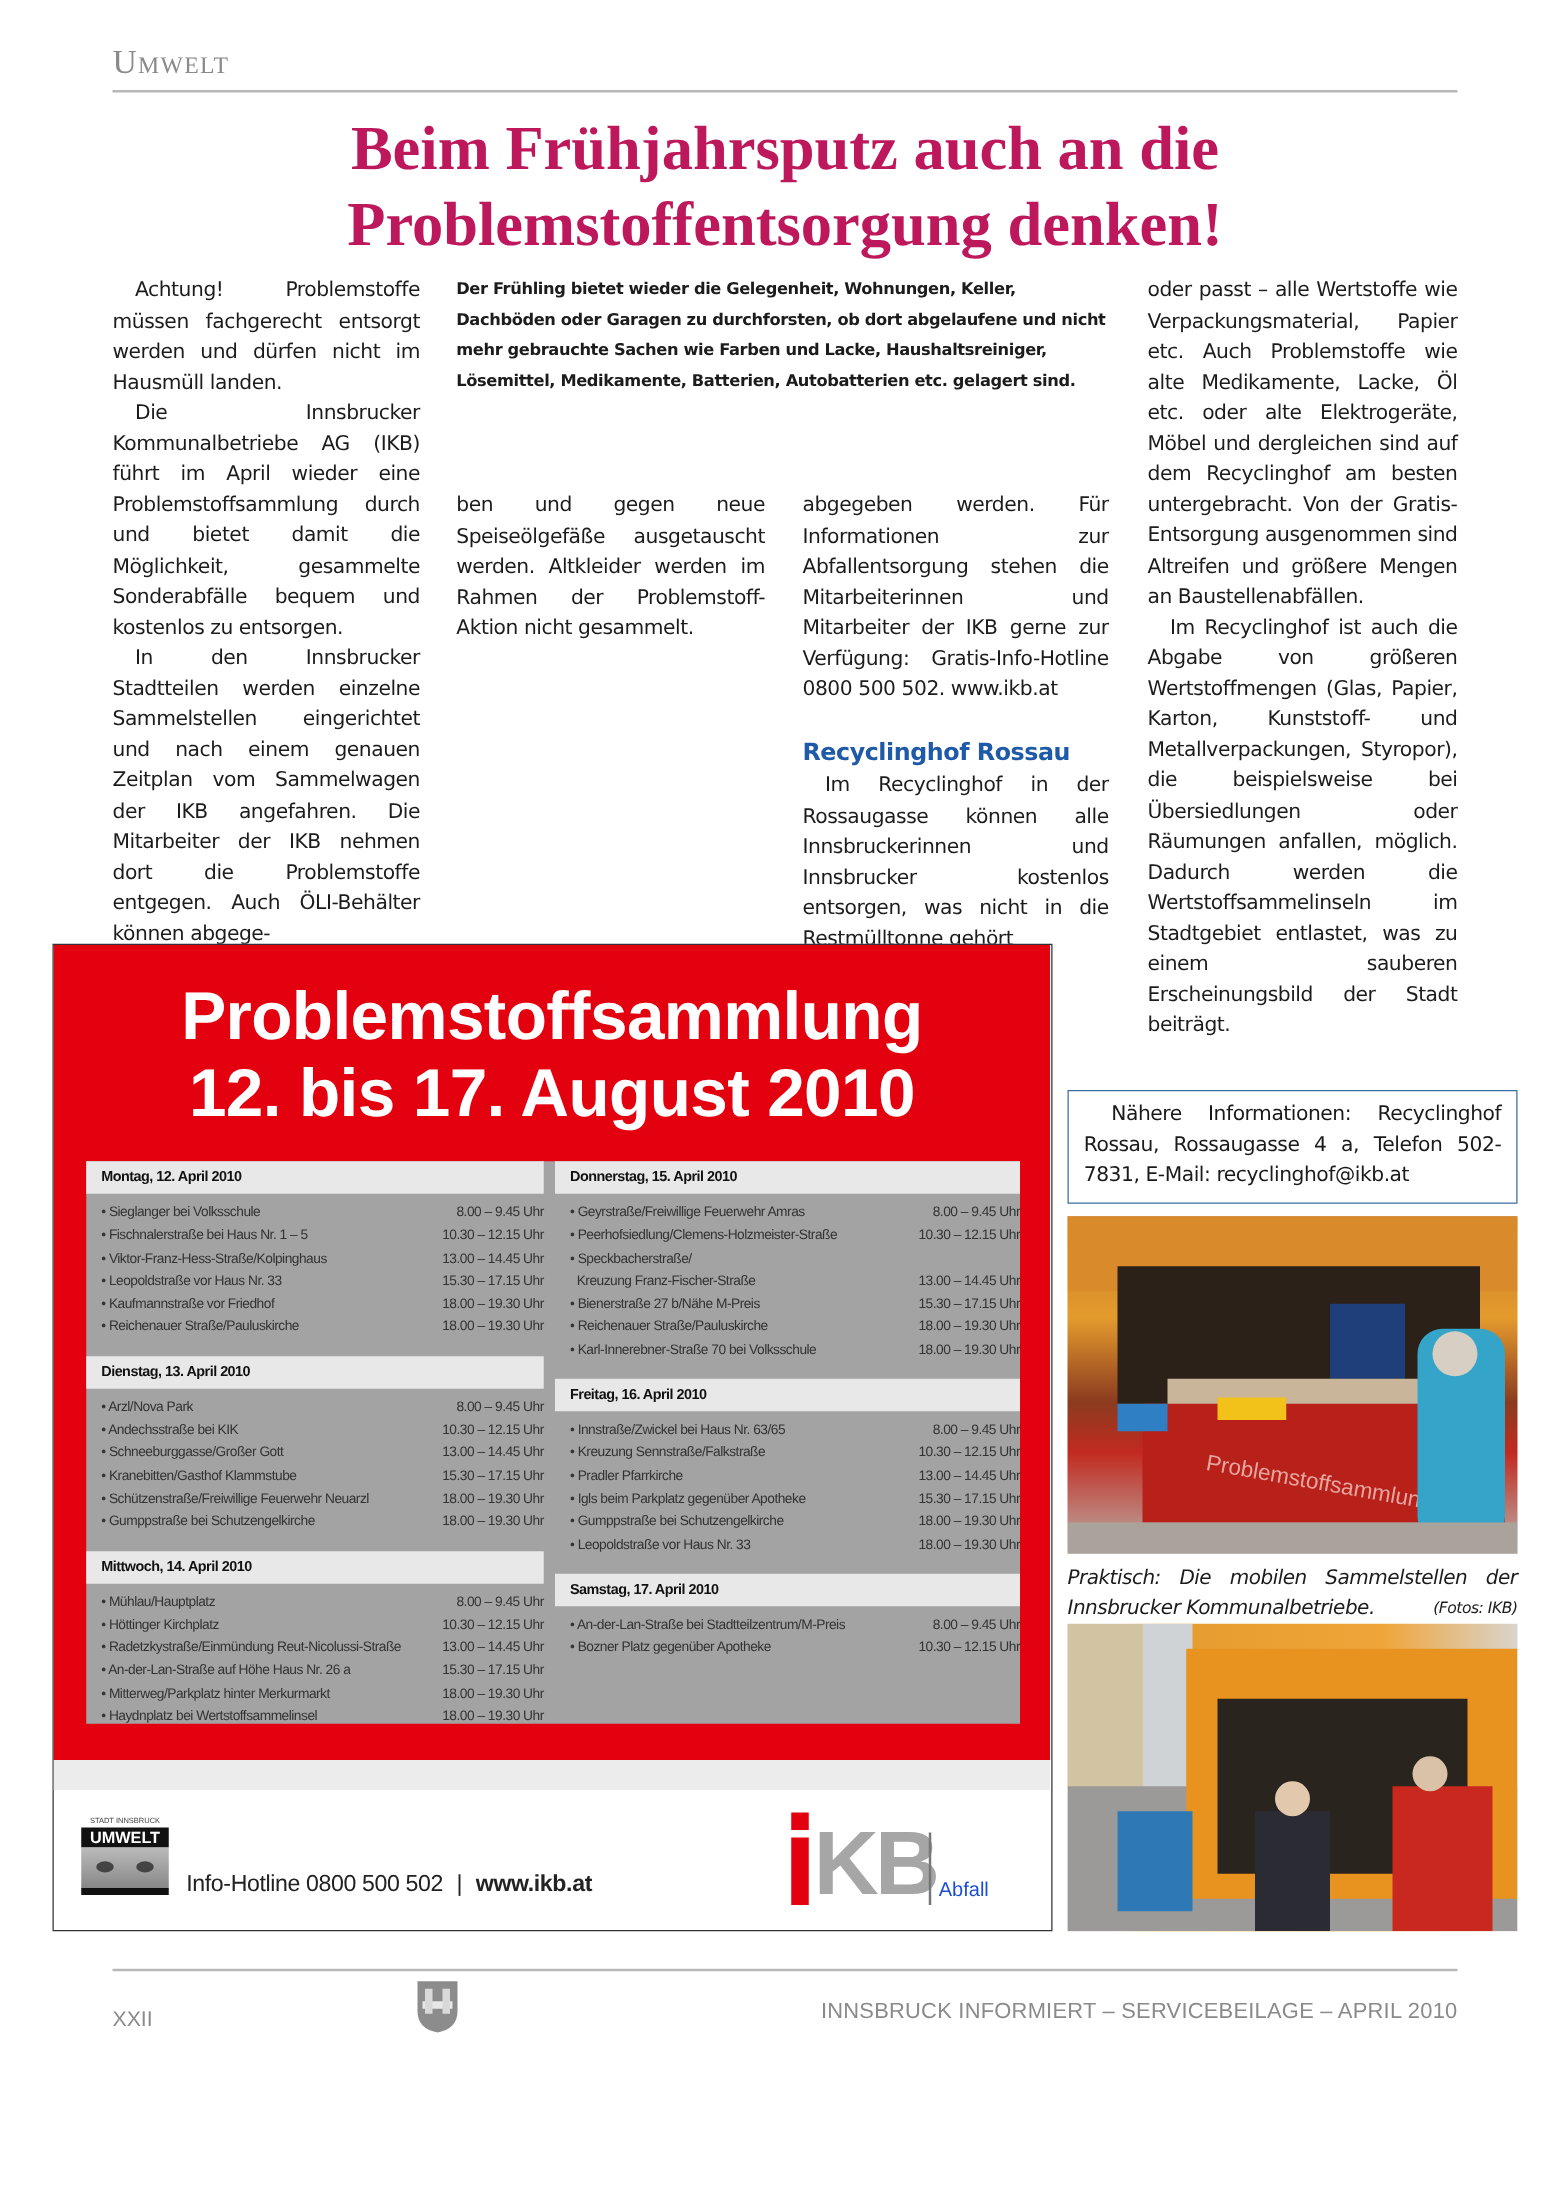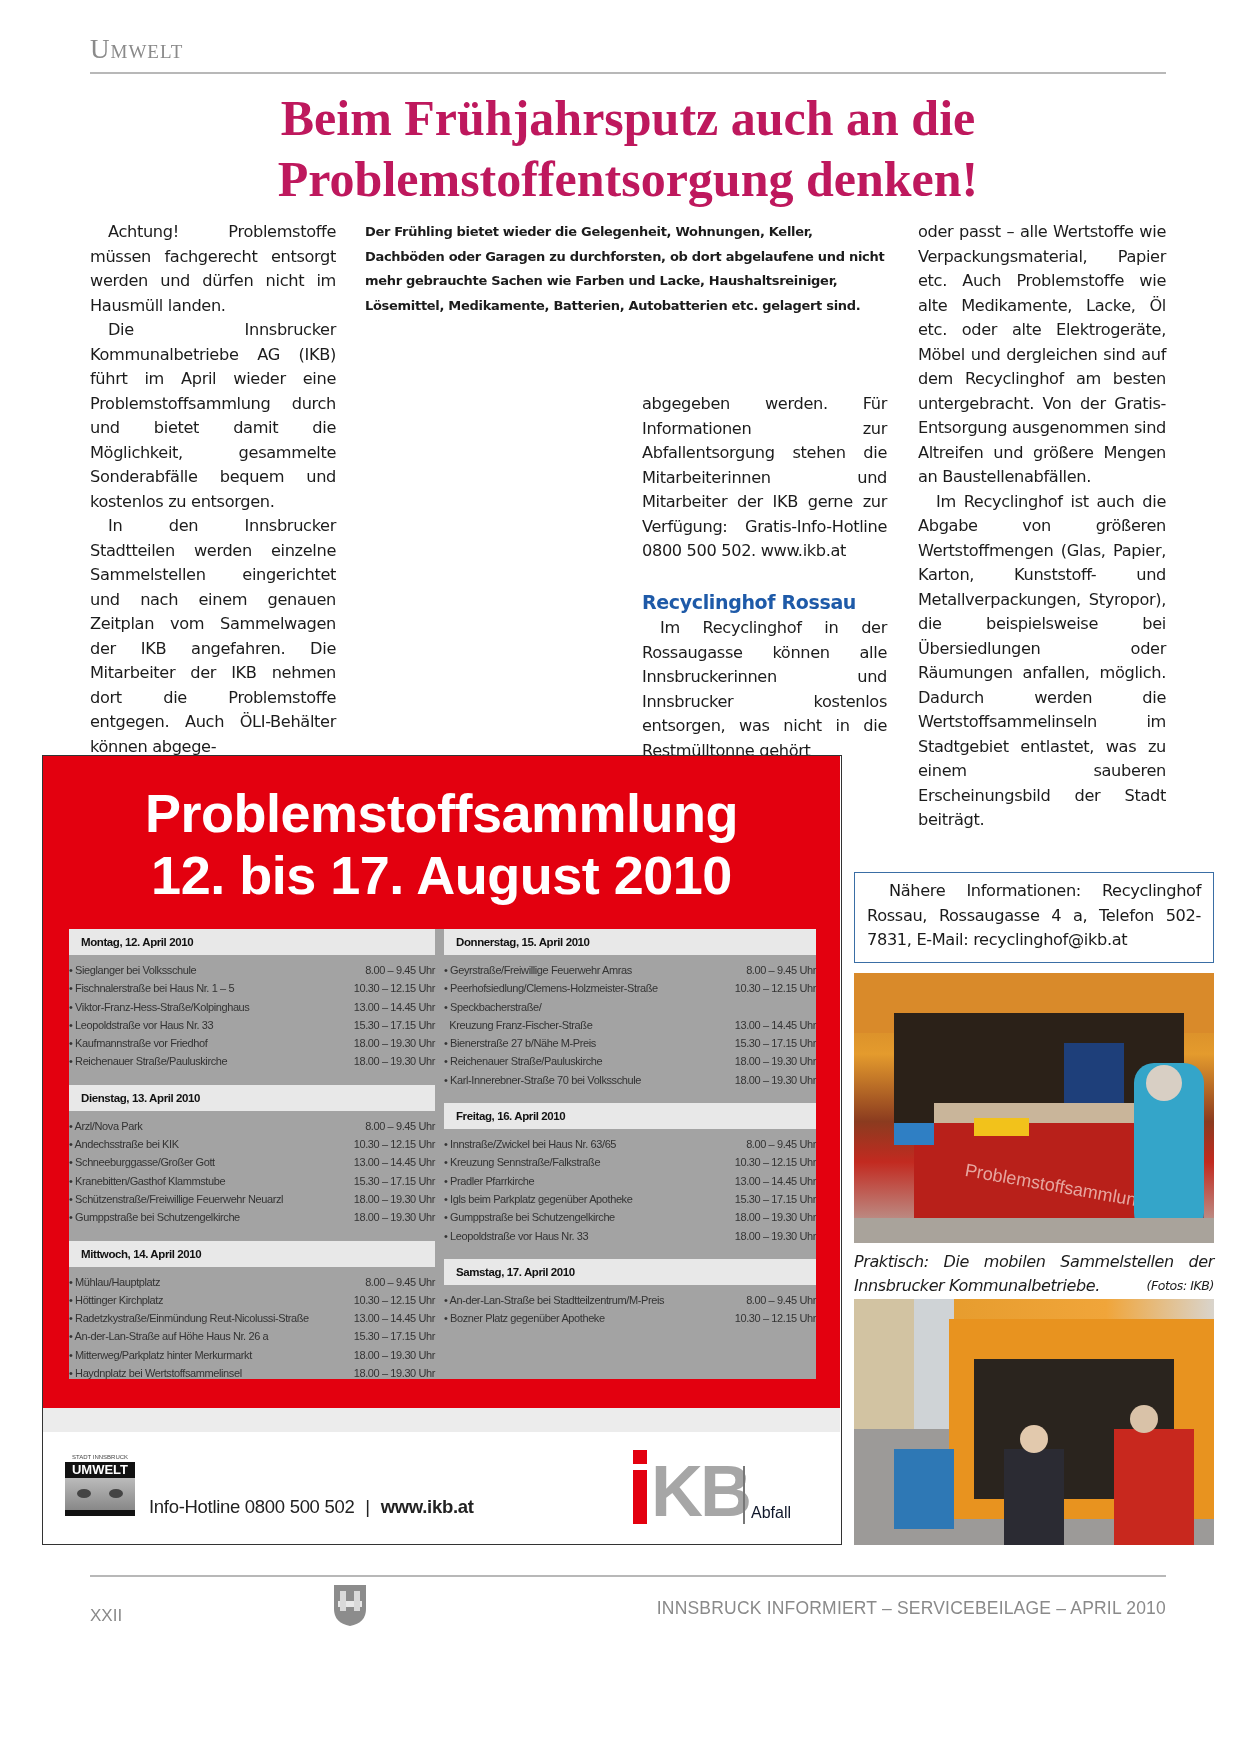--- a/index.html
+++ b/index.html
@@ -33,21 +33,21 @@
     font-family: "Liberation Sans", sans-serif; font-weight: bold; font-size: 54px;
     line-height: 62px; letter-spacing: -0.5px; }
   .panel { left: 26px; top: 173px; width: 747px; height: 450px; background: #a3a3a3; }
   .sched-col { top: 0; width: 366px; }
   .day-head { background: #e8e8e8; height: 26px; line-height: 26px; padding-left: 12px;
     font-family: "Liberation Sans", sans-serif; font-weight: bold; font-size: 11.5px;
     letter-spacing: -0.4px; color: #111; }
   .rows { padding: 6px 0 14px 0; }
   .row { display: flex; font-family: "Liberation Sans", sans-serif; font-size: 11px;
     line-height: 18.3px; color: #333; letter-spacing: -0.4px; }
-  .row .place { flex: 1; white-space: nowrap; overflow: hidden; }
+  .row .place { flex: 1; padding-left: 12px; white-space: nowrap; overflow: hidden; }
   .row .place::before { content: "• "; }
   .row .place.cont::before { content: "\00a0\00a0"; }
   .row .time { width: 95px; text-align: right; white-space: nowrap; }
   .grey-band { left: 0; top: 652px; width: 797px; height: 24px; background: #ececec; }
   .ad-footer { left: 0; top: 676px; width: 797px; height: 112px; }
   .umwelt-logo { left: 22px; top: 22px; width: 70px; height: 70px; }
   .logo-small { font-family: "Liberation Sans", sans-serif; font-size: 6px; color: #444;
     text-align: center; }
   .logo-box { background: #111; color: #fff; font-family: "Liberation Sans", sans-serif;
     font-weight: bold; font-size: 13px; text-align: center; line-height: 16px; margin-top: 2px; }
@@ -59,21 +59,21 @@
     font-size: 18.5px; color: #222; letter-spacing: -0.3px; }
   .hotline b { font-weight: bold; }
   .ikb-logo { left: 590px; top: 18px; height: 74px; width: 190px; }
   .ikb-i { left: 0; top: 0; width: 14px; height: 74px; }
   .ikb-i .dot { position: absolute; left: 0; top: 0; width: 14px; height: 14px; background: #e3000f; }
   .ikb-i .stem { position: absolute; left: 0; top: 20px; width: 14px; height: 54px; background: #e3000f; }
   .ikb-kb { left: 18px; top: 8px; font-family: "Liberation Sans", sans-serif; font-weight: bold;
     font-size: 72px; line-height: 66px; color: #a6a6a6; letter-spacing: -3px; }
   .ikb-sep { left: 110px; top: 16px; width: 1.5px; height: 58px; background: #777; }
   .ikb-abfall { left: 118px; top: 54px; font-family: "Liberation Sans", sans-serif;
-    font-size: 16px; color: #0f172a; }
+    font-size: 16px; color: #1d4ed8; }
 
   
   .info-box { left: 854px; top: 872px; width: 360px; height: 91px; border: 1.5px solid #3a6ea5;
     box-sizing: border-box; padding: 6px 12px 6px 12px; font-size: 16.2px; line-height: 24.5px;
     text-align: justify; letter-spacing: -0.35px; }
   .info-box p { margin: 0; text-indent: 22px; }
   .photo { left: 854px; width: 360px; overflow: hidden; }
   .photo1 { top: 973px; height: 270px;
     background: linear-gradient(180deg, #c77a25 0%, #e49b2d 30%, #8b3b1f 55%, #c22a20 70%, #b9b3ac 100%); }
   .photo2 { top: 1299px; height: 246px;
@@ -102,20 +102,21 @@
 
 <div class="abs col" style="left:90px; top:220px; width:246px;">
   <p>Achtung! Problemstoffe müssen fachgerecht entsorgt werden und dürfen nicht im Hausmüll landen.</p>
   <p>Die Innsbrucker Kommunalbetriebe AG (IKB) führt im April wieder eine Problemstoffsammlung durch und bietet damit die Möglichkeit, gesammelte Sonderabfälle bequem und kostenlos zu entsorgen.</p>
   <p>In den Innsbrucker Stadtteilen werden einzelne Sammelstellen eingerichtet und nach einem genauen Zeitplan vom Sammelwagen der IKB angefahren. Die Mitarbeiter der IKB nehmen dort die Problemstoffe entgegen. Auch ÖLI-Behälter können abgege-</p>
 </div>
 
 <div class="abs col lead">Der Frühling bietet wieder die Gelegenheit, Wohnungen, Keller, Dachböden oder Garagen zu durchforsten, ob dort abgelaufene und nicht mehr gebrauchte Sachen wie Farben und Lacke, Haushaltsreiniger, Lösemittel, Medikamente, Batterien, Autobatterien etc. gelagert sind.</div>
 
 <div class="abs col" style="left:365px; top:392px; width:247px;">
+  <p class="noindent">ben und gegen neue Speiseölgefäße ausgetauscht werden. Altkleider werden im Rahmen der Problemstoff-Aktion nicht gesammelt.</p>
 </div>
 
 <div class="abs col" style="left:642px; top:392px; width:245px;">
   <p class="noindent">abgegeben werden. Für Informationen zur Abfallentsorgung stehen die Mitarbeiterinnen und Mitarbeiter der IKB gerne zur Verfügung: Gratis-Info-Hotline 0800 500 502. www.ikb.at</p>
   <p class="subhead">Recyclinghof Rossau</p>
   <p>Im Recyclinghof in der Rossaugasse können alle Innsbruckerinnen und Innsbrucker kostenlos entsorgen, was nicht in die Restmülltonne gehört</p>
 </div>
 
 <div class="abs col" style="left:918px; top:220px; width:248px;">
   <p class="noindent">oder passt – alle Wertstoffe wie Verpackungsmaterial, Papier etc. Auch Problemstoffe wie alte Medikamente, Lacke, Öl etc. oder alte Elektrogeräte, Möbel und dergleichen sind auf dem Recyclinghof am besten untergebracht. Von der Gratis-Entsorgung ausgenommen sind Altreifen und größere Mengen an Baustellenabfällen.</p>

